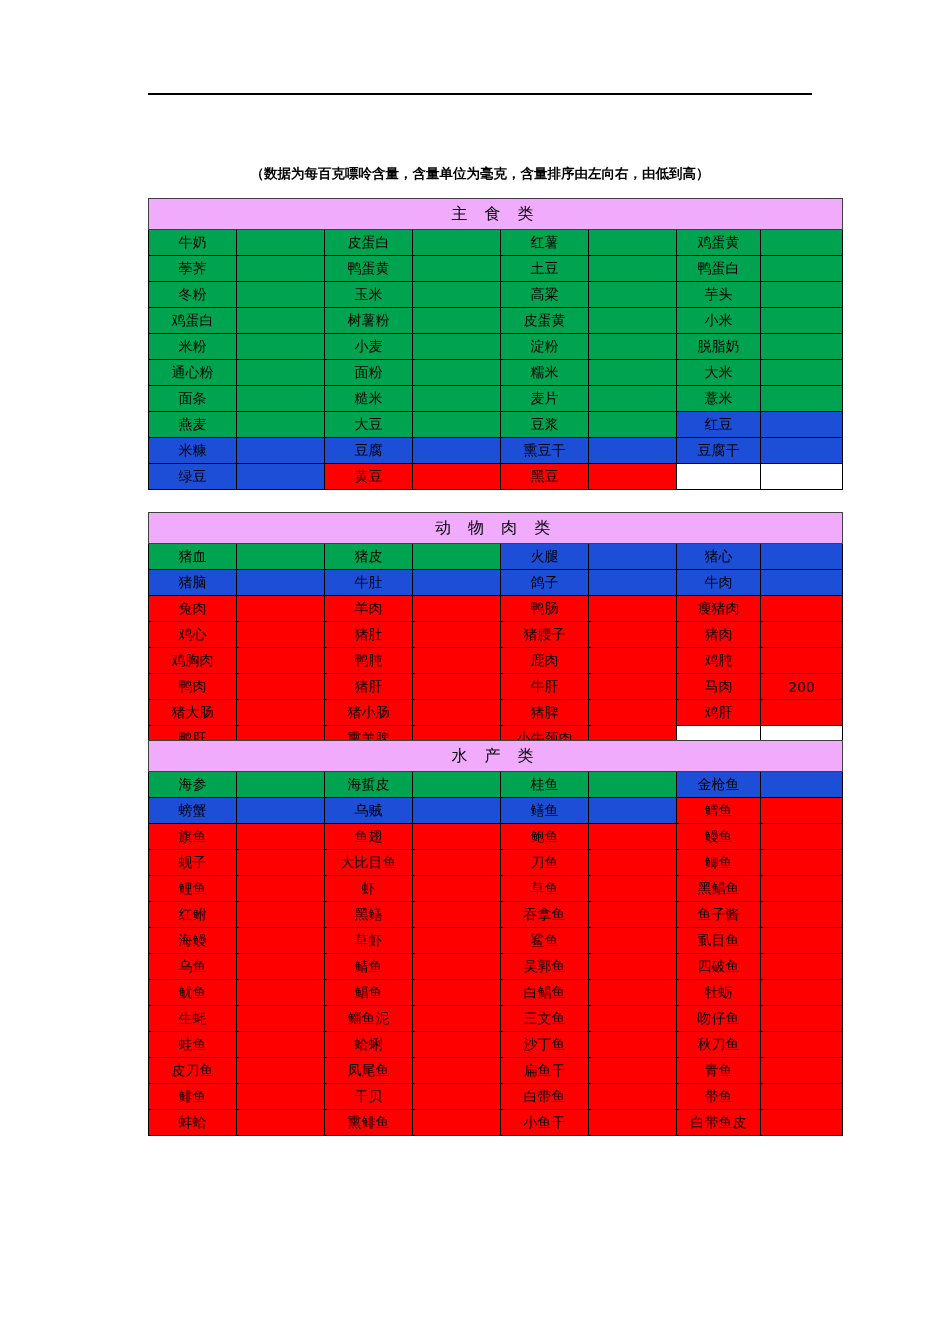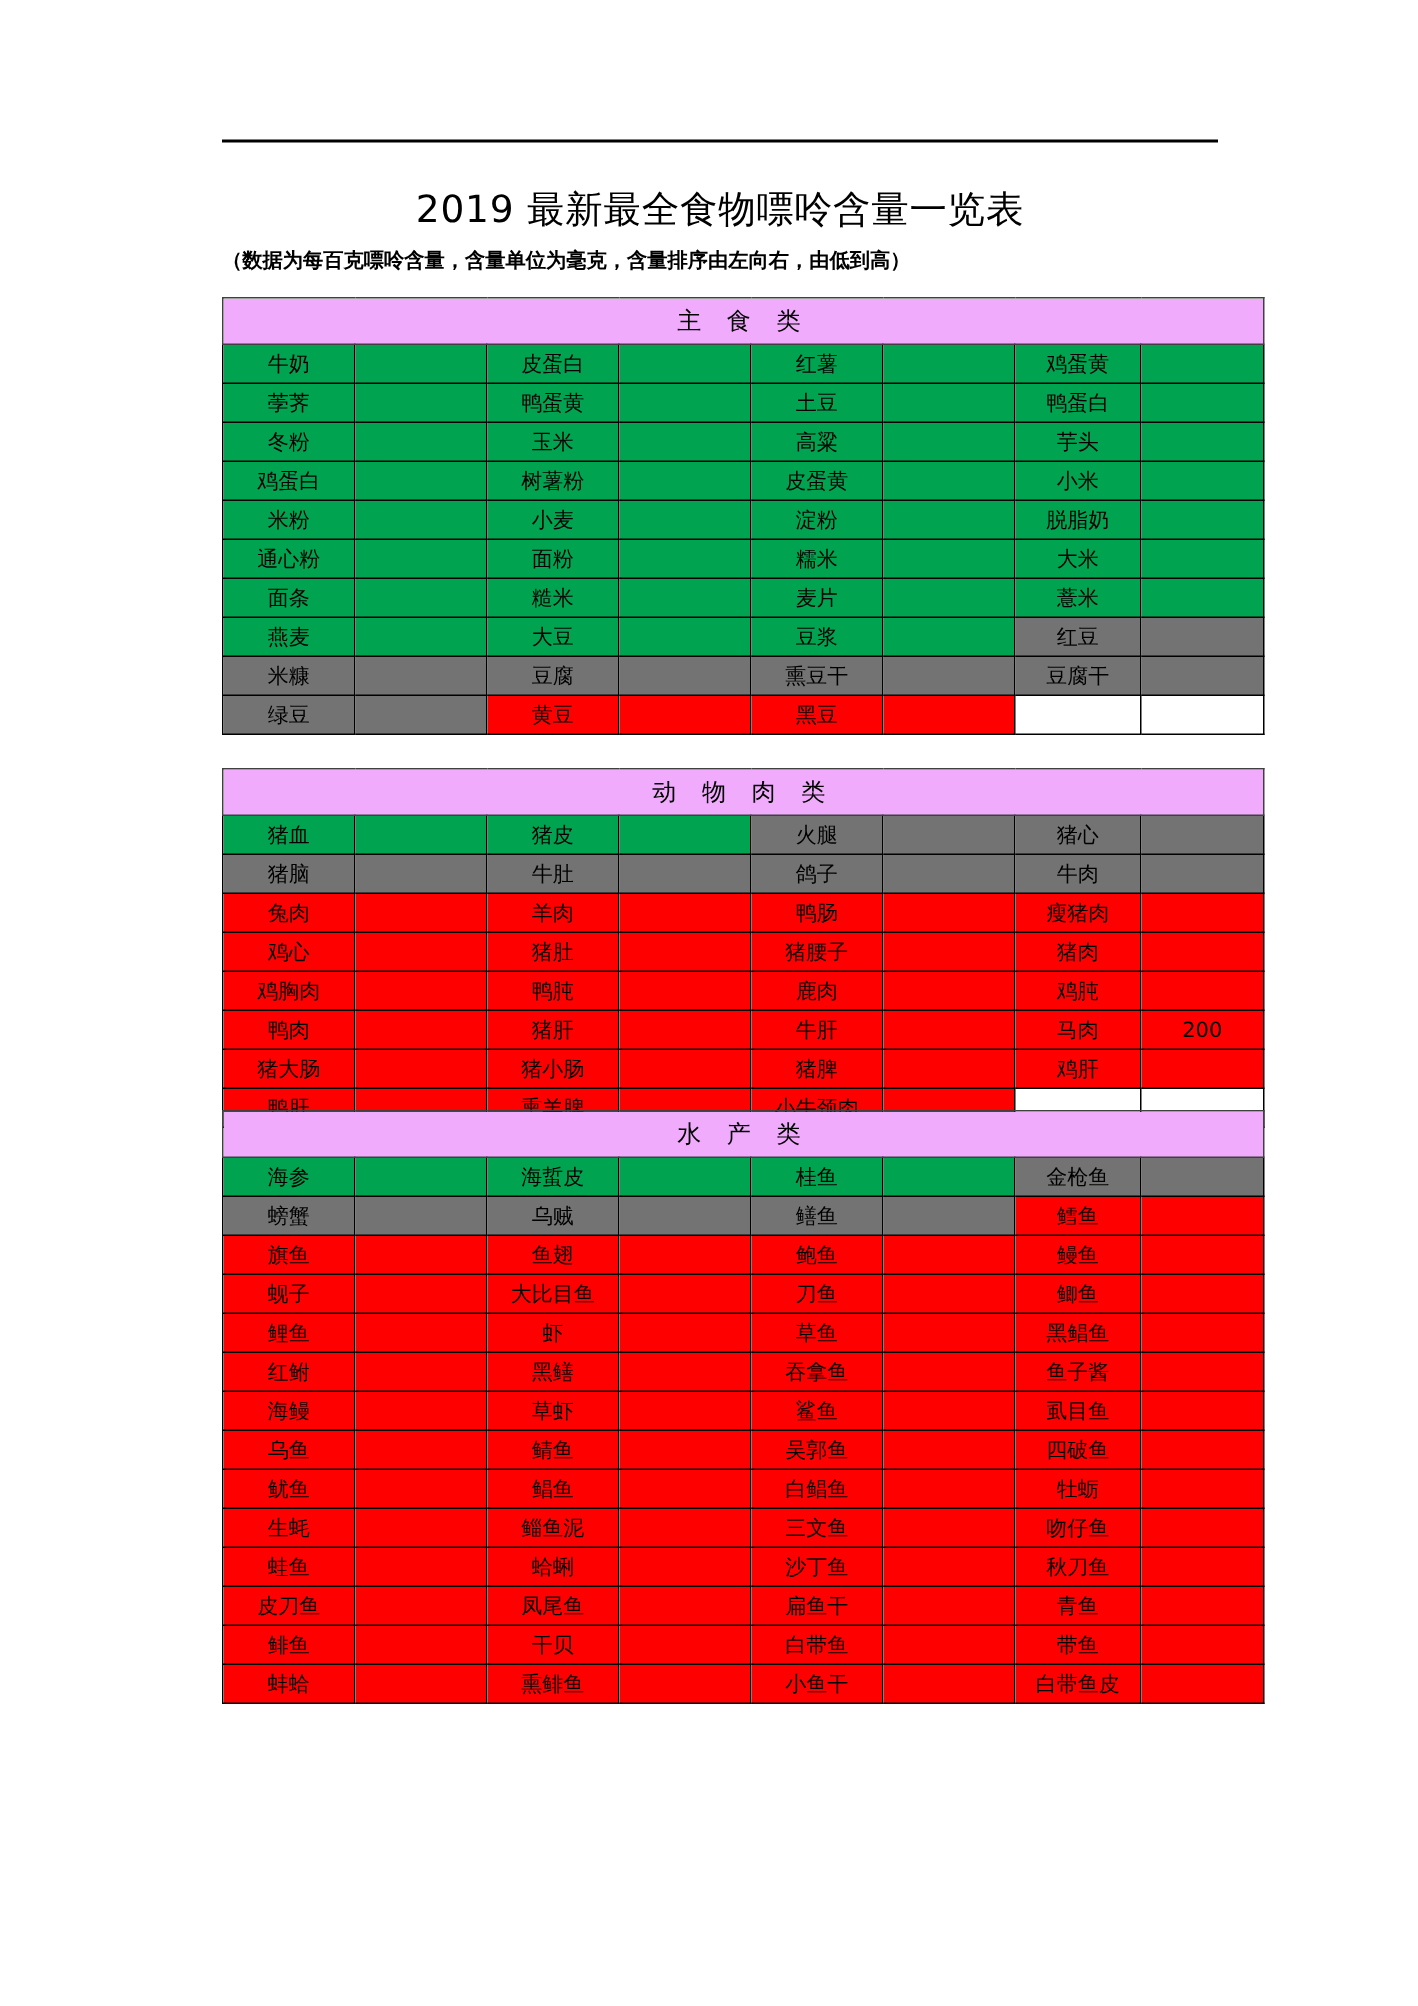--- a/index.html
+++ b/index.html
@@ -38,21 +38,21 @@
     letter-spacing: 0.5px;
     color: #000000;
     font-family: "DejaVu Sans", "Liberation Sans", sans-serif;
     white-space: nowrap;
   }
   .doc-subtitle {
     position: absolute;
     left: 148px;
     top: 165px;
     width: 664px;
-    text-align: left;
+    text-align: center;
     font-size: 13.5px;
     font-weight: bold;
     color: #000000;
     font-family: "DejaVu Serif", "Liberation Serif", serif;
     white-space: nowrap;
   }
 
   .tbl-wrap {
     position: absolute;
     left: 148px;
@@ -76,40 +76,39 @@
     white-space: nowrap;
   }
   table.food td.section-head {
     height: 30px;
     font-size: 16px;
     letter-spacing: 6px;
     background: #f0abfc;
     border: 1.5px solid #404040;
   }
   td.c-green  { background: #00A34F; }
-  td.c-orange { background: #737373; }
+  td.c-orange { background: #1d4ed8; }
   td.c-red    { background: #FF0000; }
   td.c-white  { background: #ffffff; }
 
   
   col.name-col  { width: 88px; }
   col.val-col   { width: 88px; }
   col.name-col4 { width: 84px; }
   col.val-col4  { width: 82px; }
 
   .val-cell { font-size: 14px; }
 </style>
 </head>
 <body>
 
 <div class="page">
 
   <div class="top-rule"></div>
 
-  <div class="doc-title">2019 最新最全食物嘌呤含量一览表</div>
 
   <div class="doc-subtitle">（数据为每百克嘌呤含量，含量单位为毫克，含量排序由左向右，由低到高）</div>
 
   <div class="tbl-wrap" id="tables-host">
       <div style="position: absolute; left: 0px; top: 198px; width: 670px;">
         <table class="food">
           <colgroup>
             <col class="name-col">
             <col class="val-col">
             <col class="name-col">

